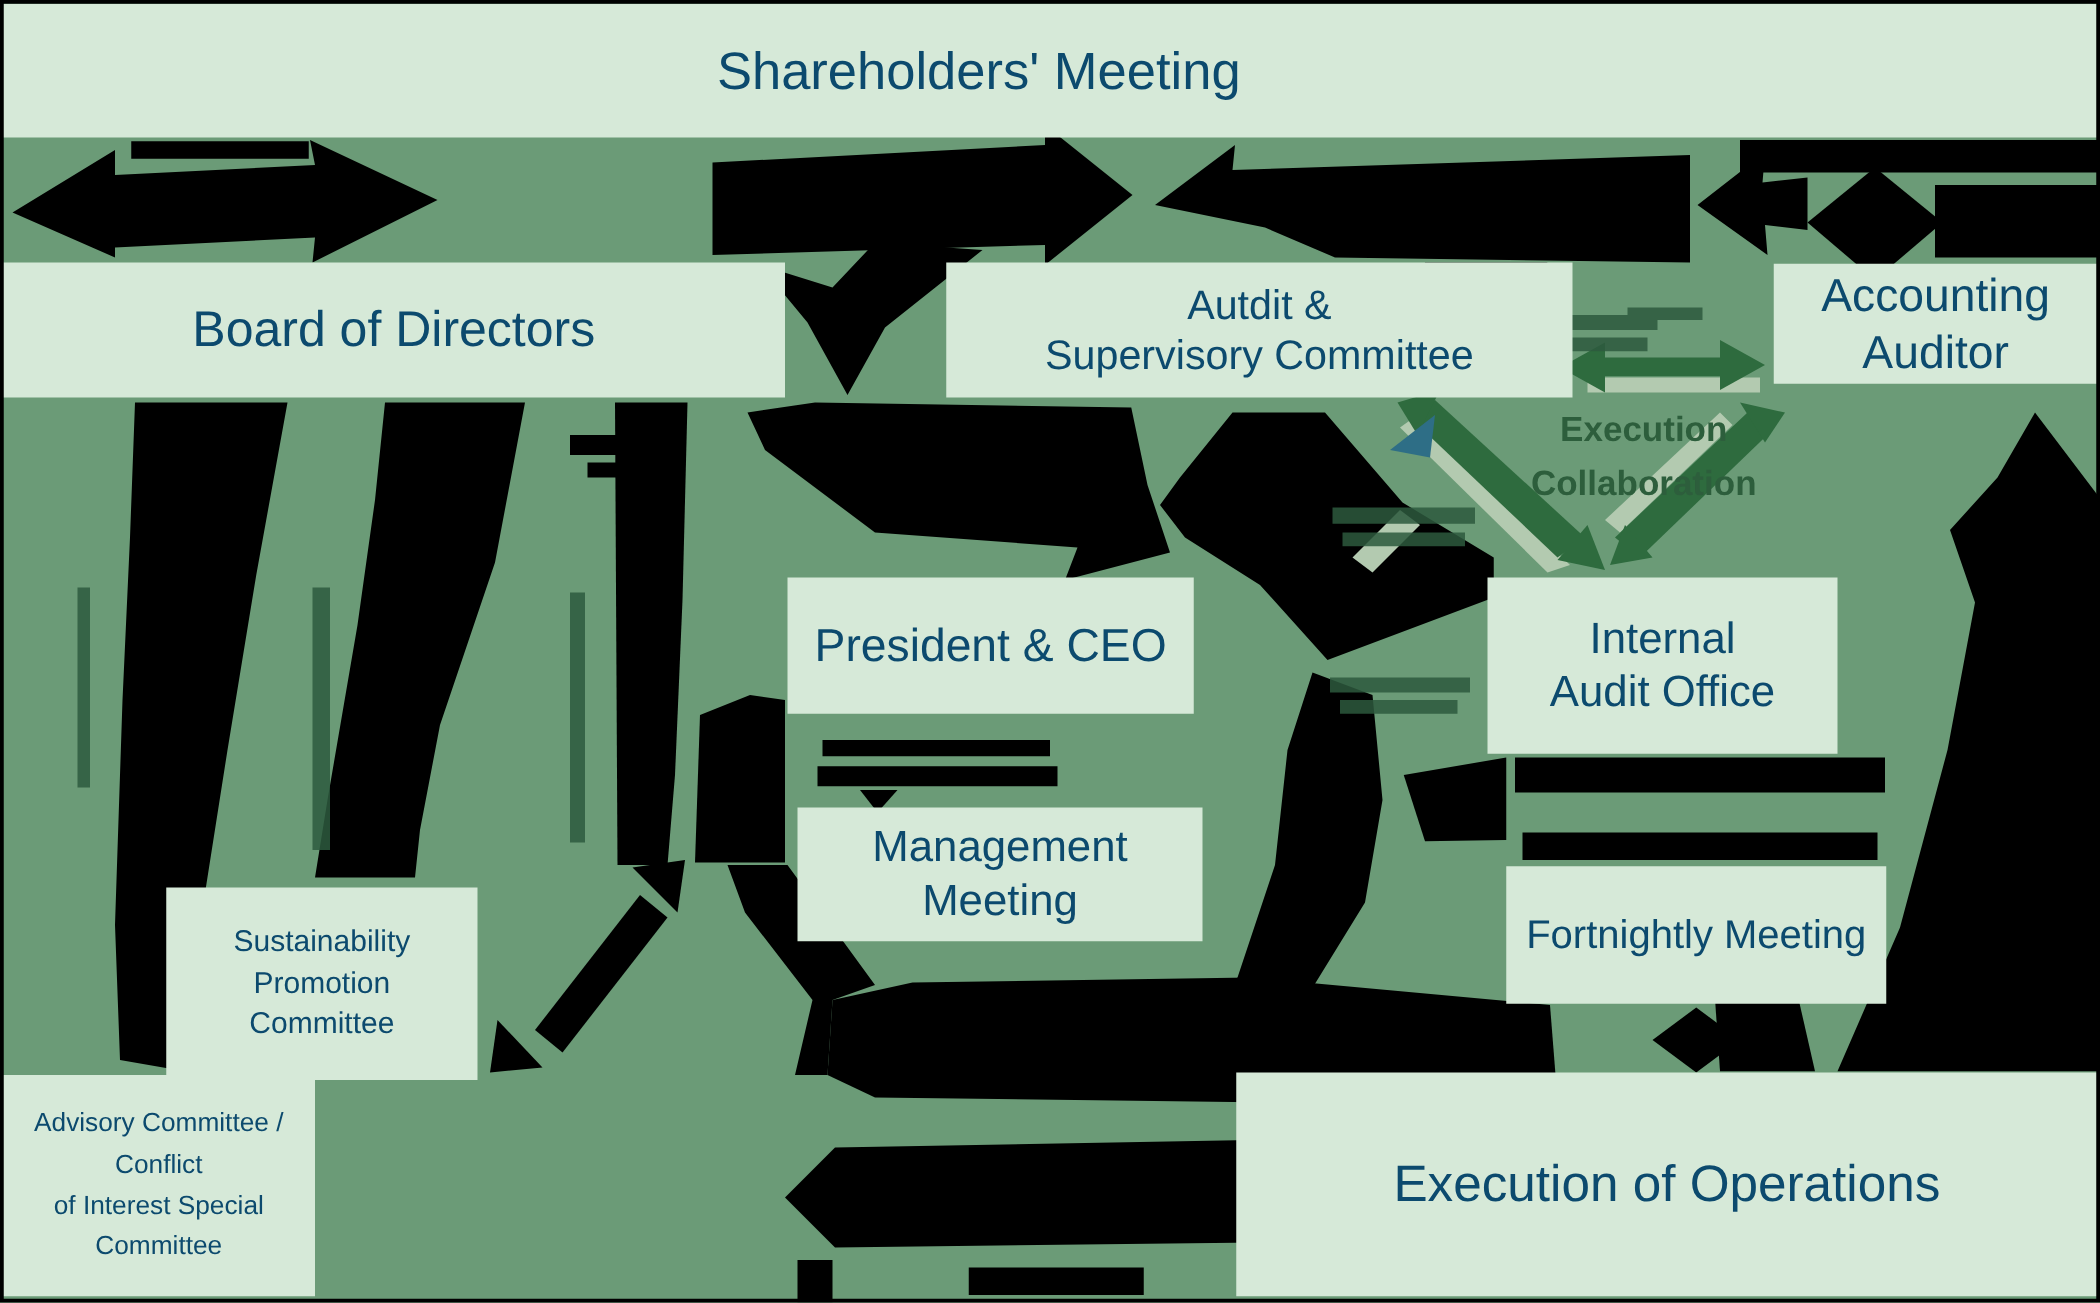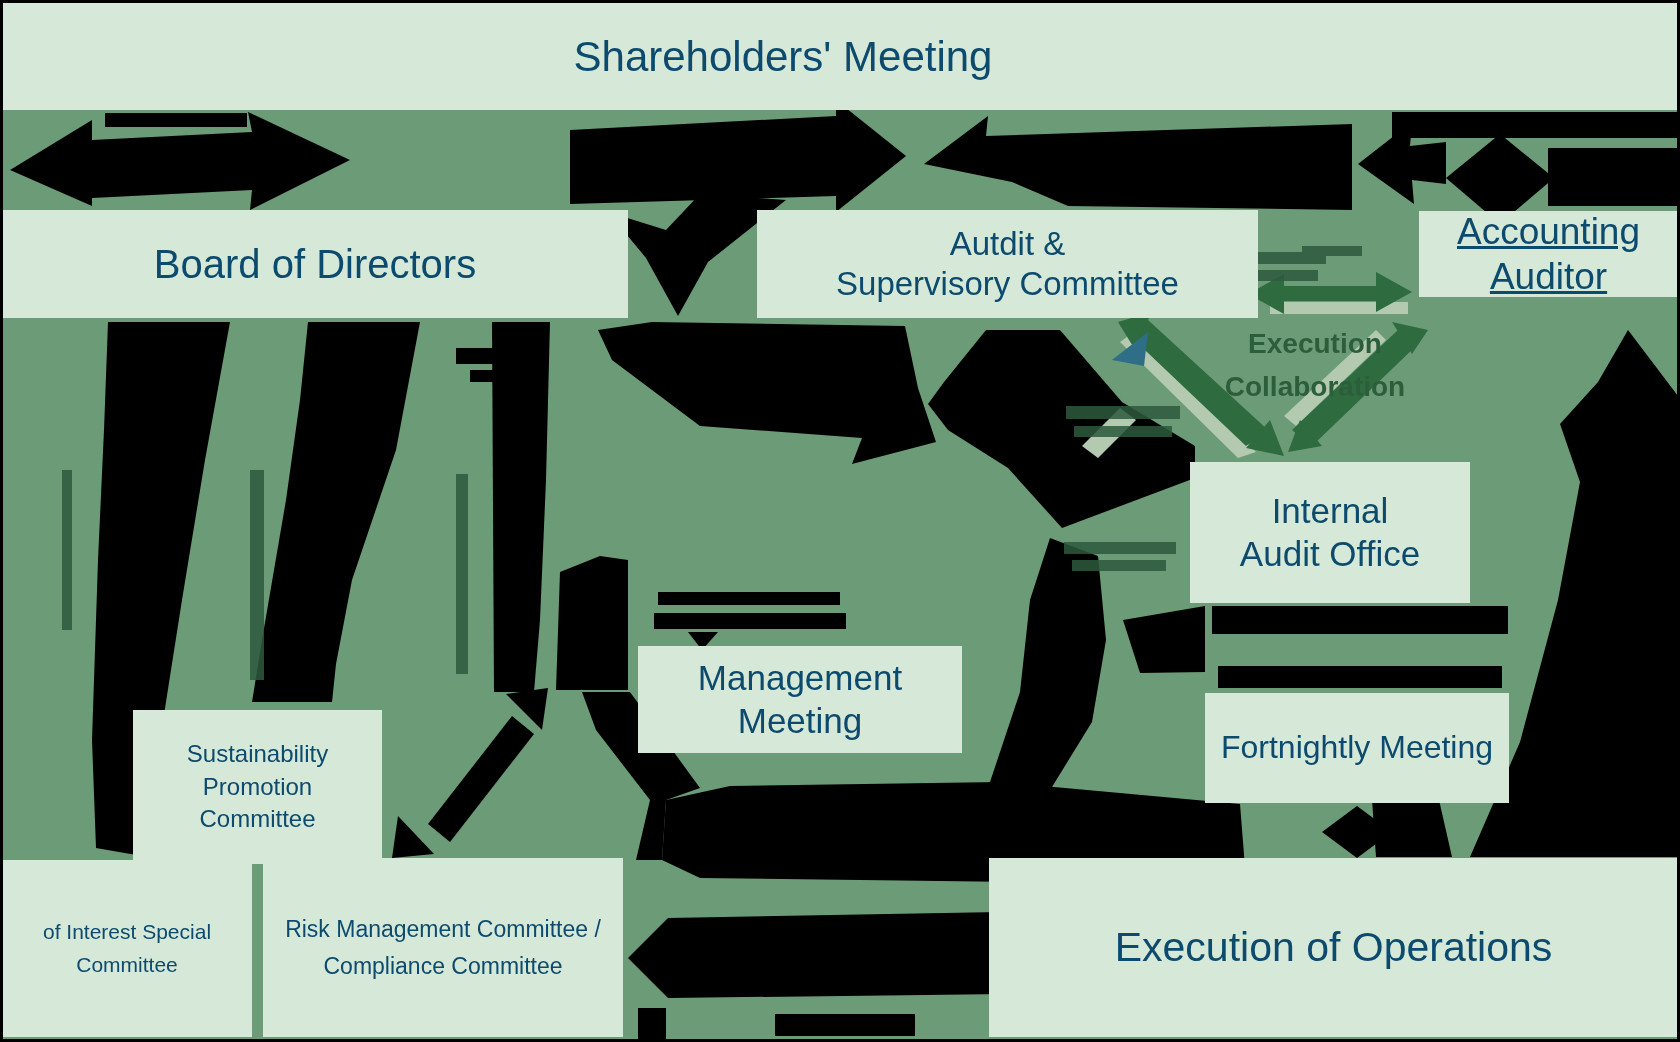--- a/index.html
+++ b/index.html
@@ -163,25 +163,28 @@
 
   <div class="node" style="left:757px;top:210px;width:501px;height:108px;font-size:33px;">
     <span>Autdit &amp;</span>
     <span>Supervisory Committee</span>
   </div>
 
   <div class="node" style="left:2px;top:210px;width:626px;height:108px;font-size:40px;">
     <span>Board of Directors</span>
   </div>
 
-  <div class="node" style="left:1419px;top:211px;width:259px;height:86px;font-size:37px;text-decoration:underline;">
+  <div class="node" style="left:1419px;top:211px;width:259px;height:96px;font-size:37px;">
     <span>Accounting</span>
     <span>Auditor</span>
   </div>
 
+  <div class="node" style="left:630px;top:462px;width:325px;height:109px;font-size:37px;">
+    <span>President &amp; CEO</span>
+  </div>
 
   <div class="node" style="left:1190px;top:462px;width:280px;height:141px;font-size:35px;">
     <span>Internal</span>
     <span>Audit Office</span>
   </div>
 
   <div class="node" style="left:638px;top:646px;width:324px;height:107px;font-size:35px;">
     <span>Management</span>
     <span>Meeting</span>
   </div>
@@ -189,26 +192,23 @@
   <div class="node" style="left:1205px;top:693px;width:304px;height:110px;font-size:32px;">
     <span>Fortnightly Meeting</span>
   </div>
 
   <div class="node" style="left:133px;top:710px;width:249px;height:154px;font-size:24px;line-height:1.35;">
     <span>Sustainability Promotion</span>
     <span>Committee</span>
   </div>
 
   <div class="node" style="left:2px;top:860px;width:250px;height:177px;font-size:21px;line-height:1.55;">
+    <span>Advisory Committee / Conflict</span>
     <span>of Interest Special Committee</span>
   </div>
 
-  <div class="node" style="left:263px;top:858px;width:360px;height:179px;font-size:23px;line-height:1.6;">
-    <span>Risk Management Committee /</span>
-    <span>Compliance Committee</span>
-  </div>
 
   <div class="node" style="left:989px;top:858px;width:689px;height:179px;font-size:41px;">
     <span>Execution of Operations</span>
   </div>
 
   <div class="frame"></div>
 </div>
 
 </body></html>

